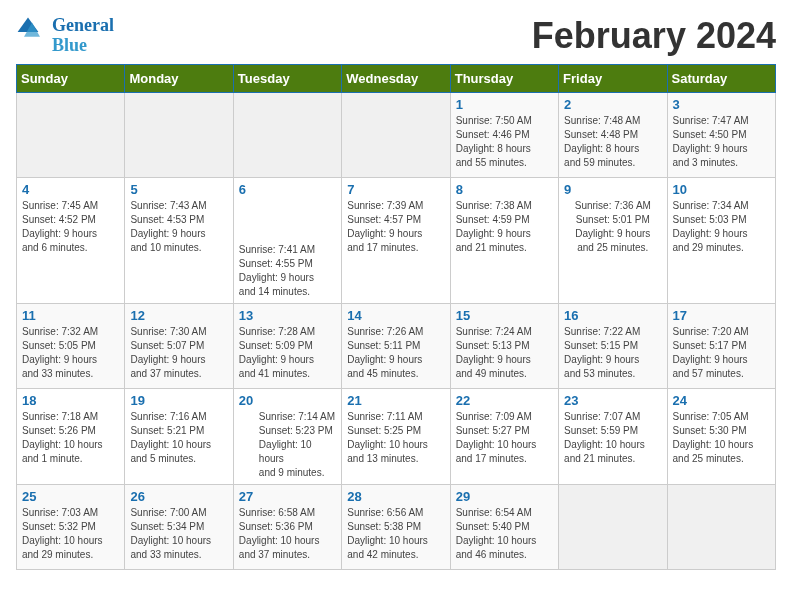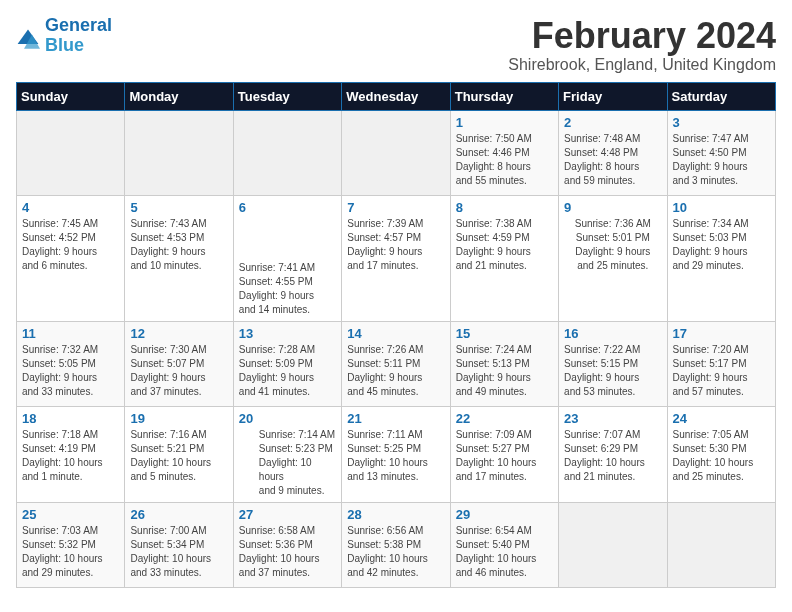--- a/index.html
+++ b/index.html
@@ -11,22 +11,23 @@
       padding: 16px;
     }
     .header-section {
       display: flex;
       align-items: flex-start;
       justify-content: space-between;
       margin-bottom: 8px;
     }
     .logo {
       display: flex;
-      align-items: flex-end;
-      gap: 5px;
+      align-items: flex-start;
+      gap: 12px;
+      font-family: Liberation Serif, serif;
     }
     .logo-text {
       font-size: 18px;
       font-weight: bold;
       color: #333;
       line-height: 1.1;
     }
     .logo-text span {
       color: #1a6faf;
     }
@@ -47,21 +48,21 @@
     .location {
       font-size: 16px;
       color: #555;
     }
     .calendar-table {
       width: 100%;
       border-collapse: collapse;
       table-layout: fixed;
     }
     .calendar-table thead tr th {
-      background: #0f172a;
+      background: #4d7c0f;
       color: #fff;
       font-size: 13px;
       font-weight: bold;
       padding: 6px 4px;
       border: 1px solid #1a6faf;
       text-align: left;
     }
     .calendar-table tbody tr td {
       border: 1px solid #ccc;
       vertical-align: top;
@@ -105,21 +106,20 @@
     </div>
     <div>
       <div class="logo-text">
         <span>General</span><br>
         <span style="color:#3399cc;">Blue</span>
       </div>
     </div>
   </div>
   <div class="title-block">
     <div class="month-year">February 2024</div>
-    <div class="location">Shirebrook, England, United Kingdom</div>
   </div>
 </div>
 
 <table class="calendar-table">
   <thead>
     <tr>
     <th>Sunday</th>
         <th>Monday</th>
         <th>Tuesday</th>
         <th>Wednesday</th>
@@ -255,21 +255,21 @@
           <div class="day-info" style="white-space: pre-line;">Sunrise: 7:20 AM
 Sunset: 5:17 PM
 Daylight: 9 hours
 and 57 minutes.</div>
         </td>
       </tr>
       <tr>
         <td>
           <span class="day-number">18</span>
           <div class="day-info" style="white-space: pre-line;">Sunrise: 7:18 AM
-Sunset: 4:19 PM
+Sunset: 5:26 PM
 Daylight: 10 hours
 and 1 minute.</div>
         </td>
         <td>
           <span class="day-number">19</span>
           <div class="day-info" style="white-space: pre-line;">Sunrise: 7:16 AM
 Sunset: 5:21 PM
 Daylight: 10 hours
 and 5 minutes.</div>
         </td>
@@ -290,21 +290,21 @@
         <td>
           <span class="day-number">22</span>
           <div class="day-info" style="white-space: pre-line;">Sunrise: 7:09 AM
 Sunset: 5:27 PM
 Daylight: 10 hours
 and 17 minutes.</div>
         </td>
         <td>
           <span class="day-number">23</span>
           <div class="day-info" style="white-space: pre-line;">Sunrise: 7:07 AM
-Sunset: 6:29 PM
+Sunset: 5:59 PM
 Daylight: 10 hours
 and 21 minutes.</div>
         </td>
         <td>
           <span class="day-number">24</span>
           <div class="day-info" style="white-space: pre-line;">Sunrise: 7:05 AM
 Sunset: 5:30 PM
 Daylight: 10 hours
 and 25 minutes.</div>
         </td>

